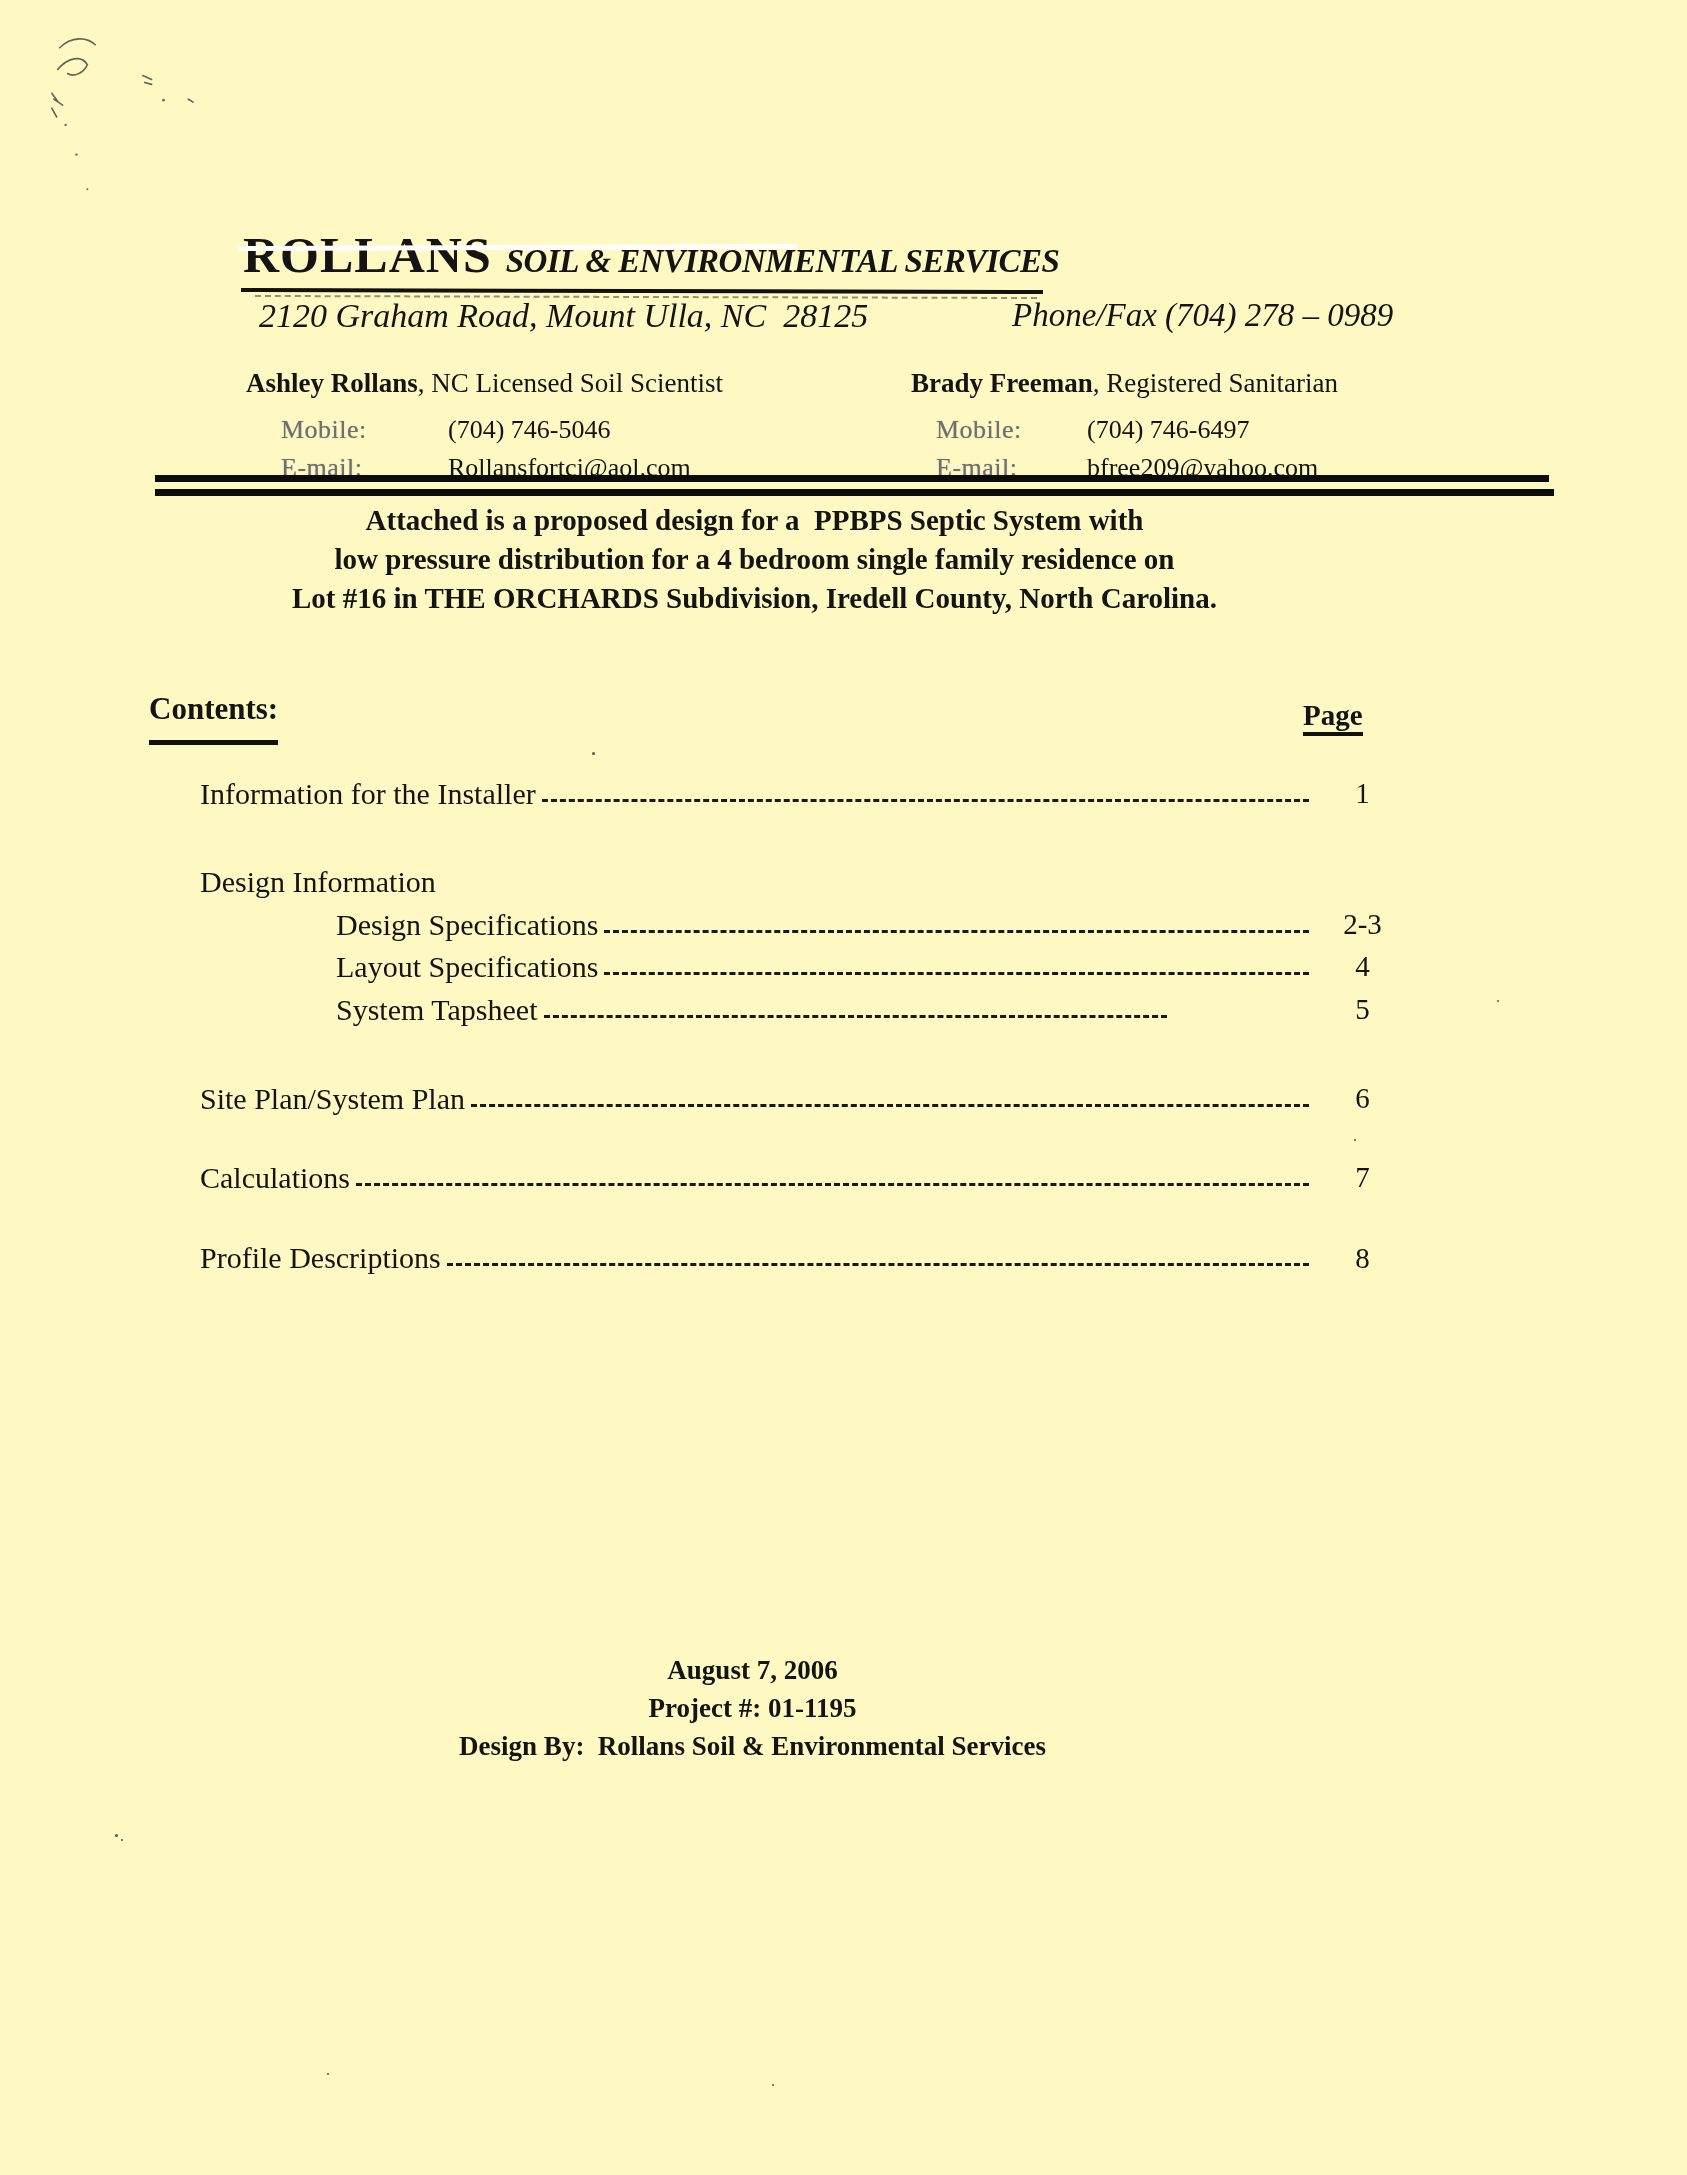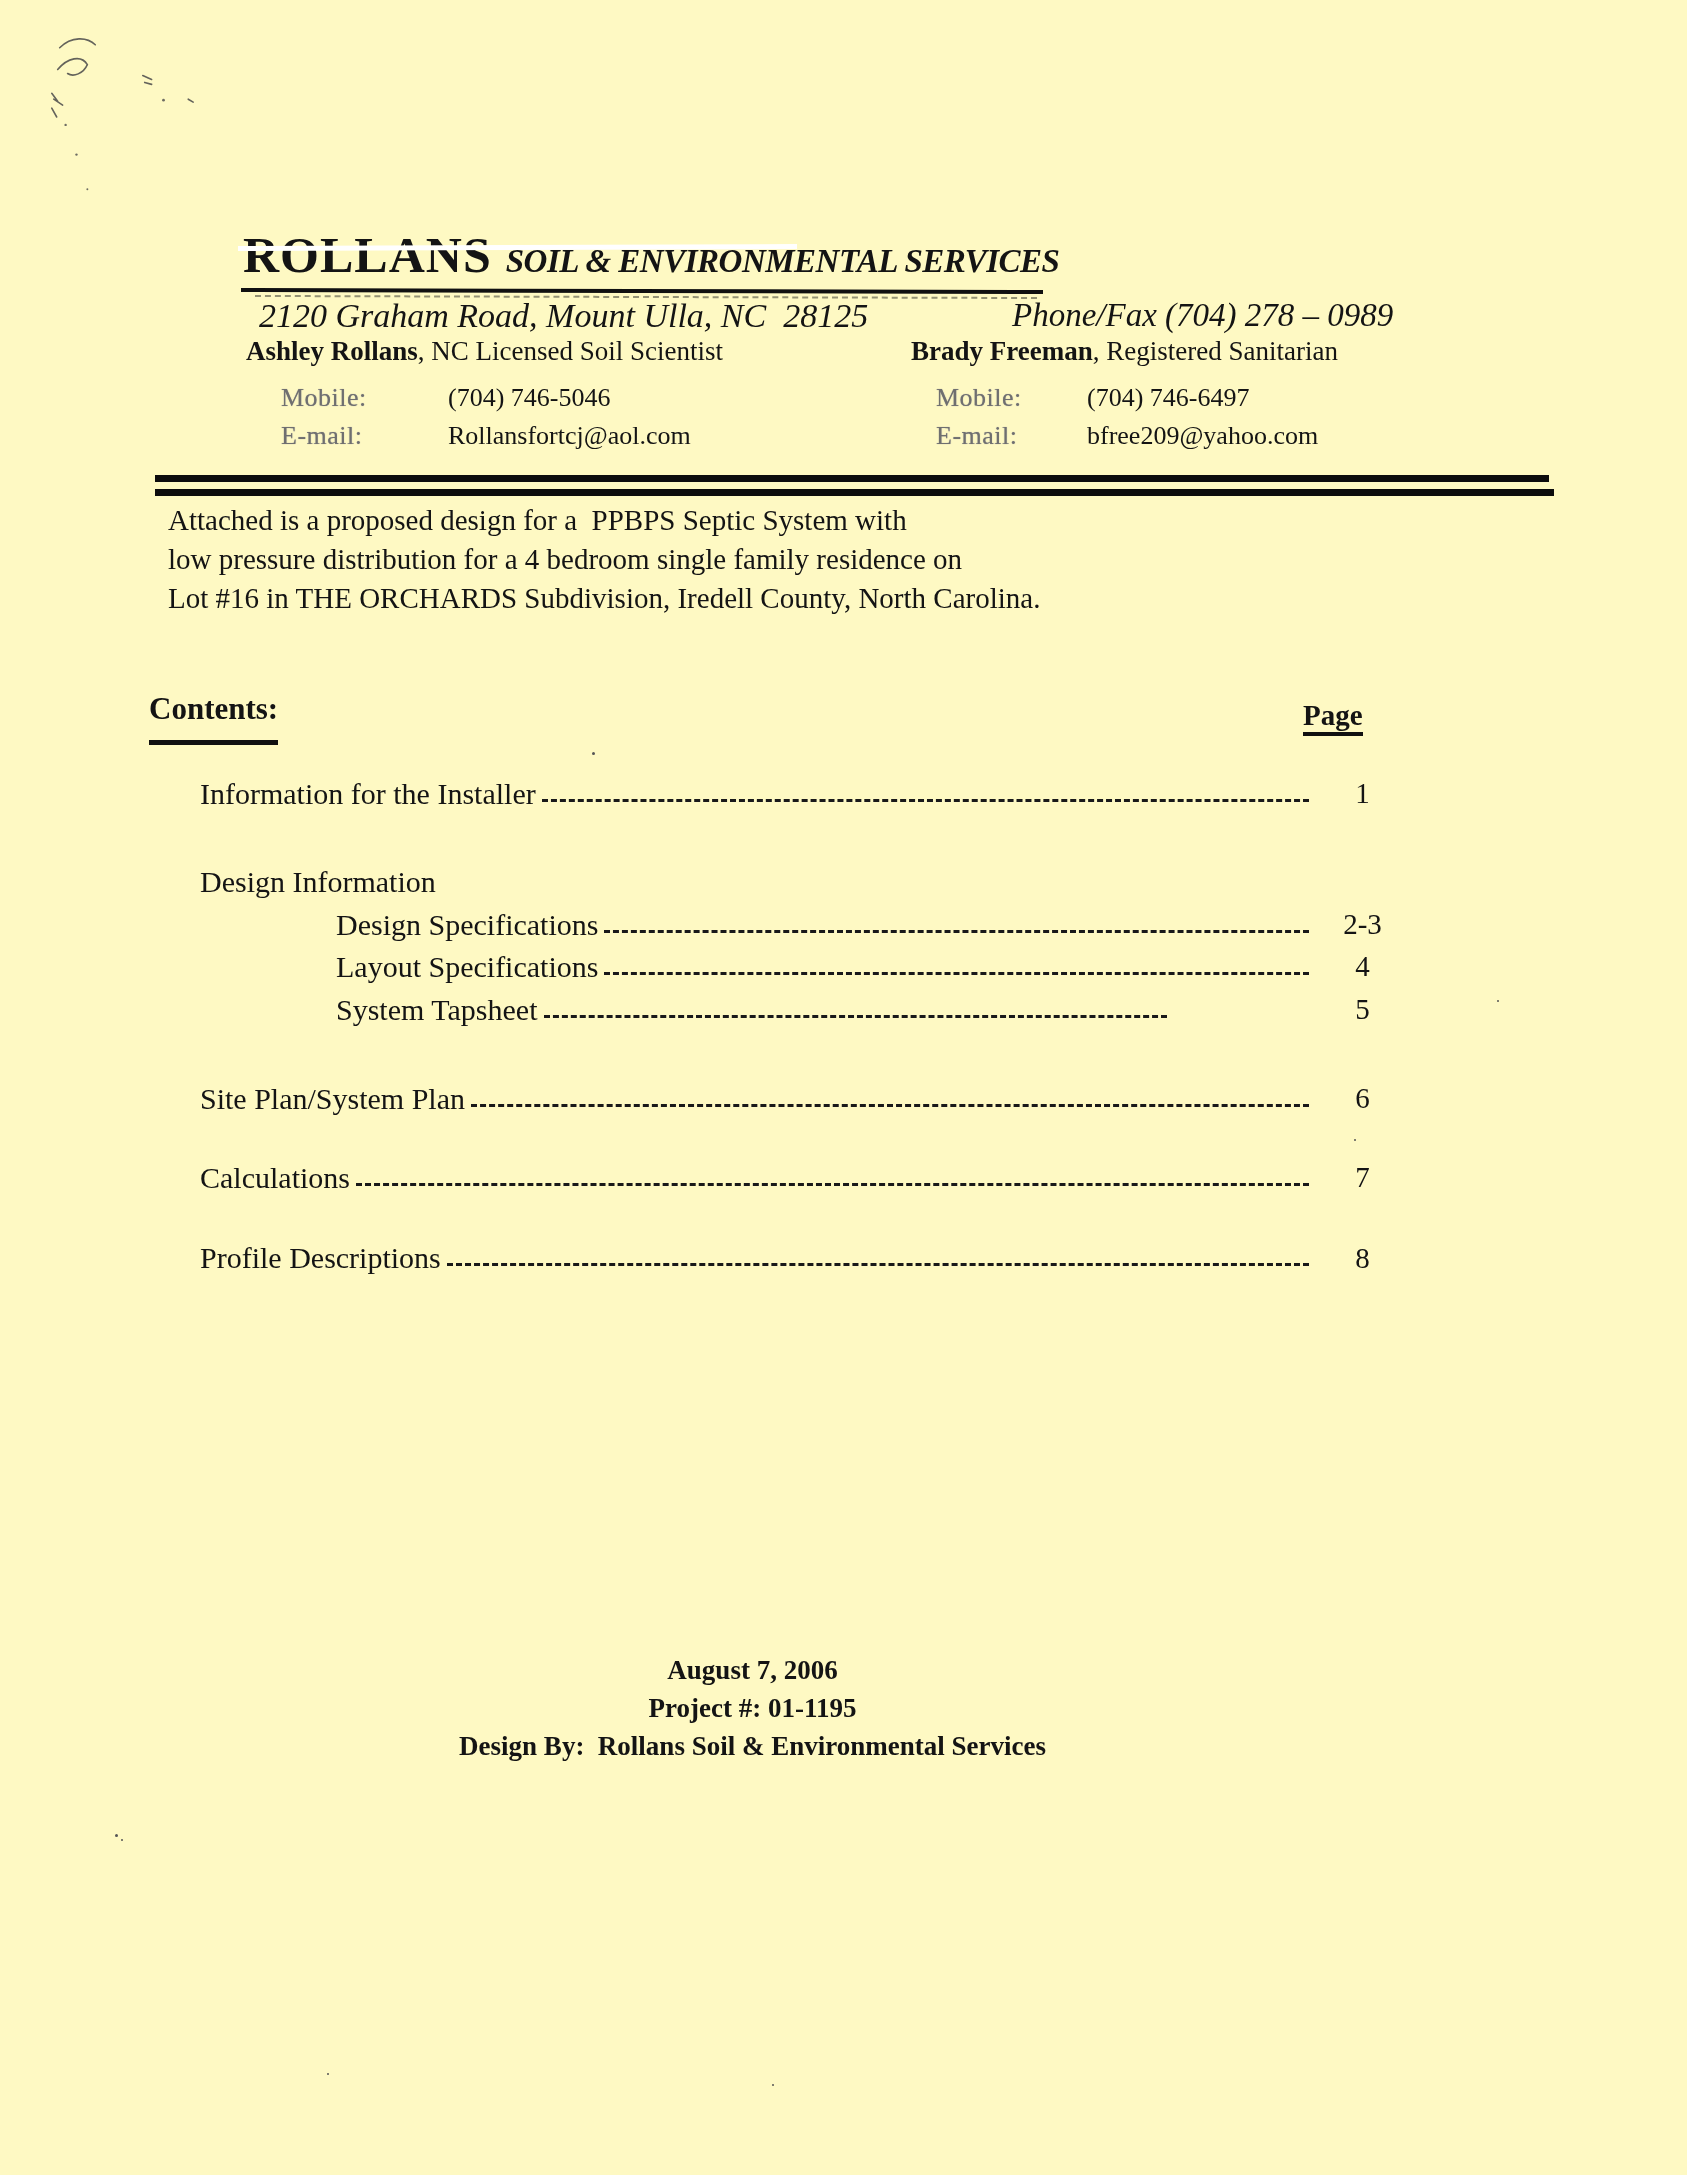--- a/index.html
+++ b/index.html
@@ -17,35 +17,35 @@
   
   .logo{position:absolute;left:243px;top:226px;white-space:nowrap;}
   .brand{font-size:50px;font-weight:bold;letter-spacing:1px;}
   .brand-suffix{font-size:33px;font-style:italic;font-weight:600;margin-left:14px;letter-spacing:-0.5px;}
   .logo-stripe{position:absolute;left:238px;top:245px;width:559px;height:5px;background:#ffffff;transform:rotate(-0.2deg);}
   .logo-underline{position:absolute;left:241px;top:289px;width:802px;height:4px;background:#101010;transform:rotate(0.15deg);}
   .logo-underline2{position:absolute;left:255px;top:296px;width:782px;border-top:2px dashed rgba(20,20,20,0.45);transform:rotate(0.15deg);}
   .address{position:absolute;left:259px;top:297px;font-size:34px;font-style:italic;white-space:pre;}
   .phonefax{position:absolute;left:1012px;top:297px;font-size:33px;font-style:italic;white-space:pre;}
   
-  .contact{position:absolute;top:336px;font-size:26px;}
+  .contact{position:absolute;top:368px;font-size:26px;}
   .contact-left{left:246px;width:614px;}
   .contact-right{left:911px;width:614px;}
   .contact-name{font-size:27px;margin-bottom:12px;white-space:nowrap;}
   .cname{font-weight:bold;}
   .contact-row{display:flex;line-height:38px;white-space:nowrap;}
   .clabel{color:#6f6f6f;text-shadow:0 0 1px #9a9a9a;letter-spacing:0.5px;}
   .contact-left .clabel{margin-left:35px;width:167px;}
   .contact-right .clabel{margin-left:25px;width:151px;}
   
   .rule{position:absolute;left:155px;background:#0c0c0c;}
   .rule-top{top:475px;width:1394px;height:7px;}
   .rule-bottom{top:489px;width:1399px;height:7px;}
   
-  .intro{position:absolute;left:168px;top:501px;width:1173px;text-align:left;font-weight:normal;font-size:29px;line-height:39px;}
+  .intro{position:absolute;left:168px;top:501px;width:1173px;text-align:center;font-weight:bold;font-size:29px;line-height:39px;}
   .intro-line{white-space:pre;}
   
   .contents-heading{position:absolute;left:149px;top:679px;font-size:31px;font-weight:bold;border-bottom:5px solid #111;padding-bottom:13px;margin-top:12px;}
   .page-heading{position:absolute;left:1283px;top:699px;font-size:29px;font-weight:bold;border-bottom:4px solid #111;padding-bottom:0px;margin-left:20px;}
   
   .toc-row{position:absolute;left:154px;width:1208px;display:flex;font-size:30px;margin-left:46px;}
   .toc-label{white-space:pre;}
   .leader{flex:1;align-self:flex-end;border-bottom:3.5px dashed #191919;margin:0 8px 9px 6px;}
   .toc-page{width:91px;text-align:center;font-size:29px;}
   .toc-indent .toc-label{margin-left:136px;}

